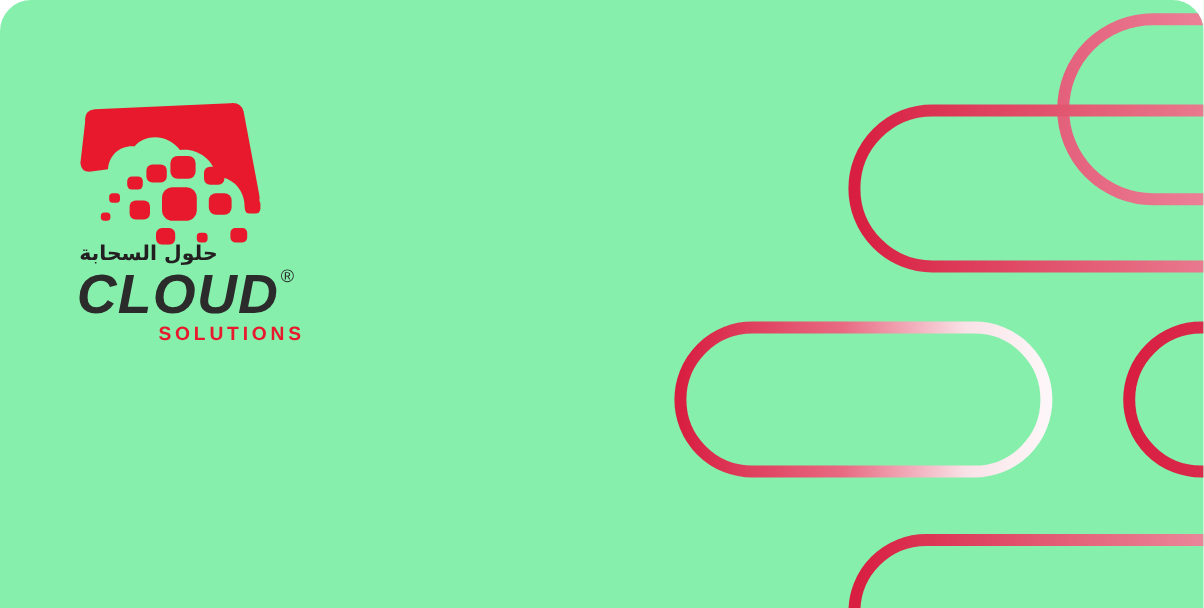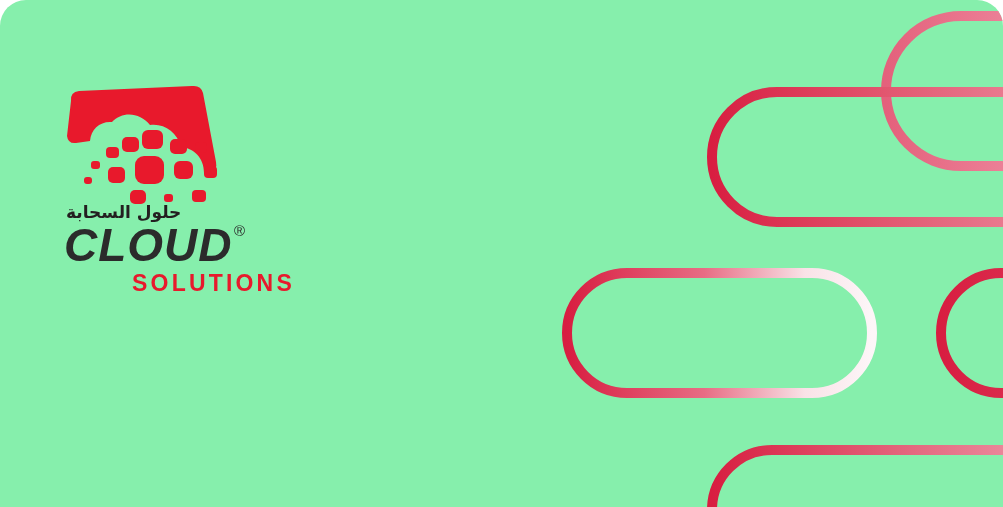--- a/index.html
+++ b/index.html
@@ -55,21 +55,21 @@
     left:170px;top:14px;
     font-size:15px;
     font-weight:normal;
     font-style:normal;
     color:#2b2b2b;
   }
 
   .solutions{
     position:absolute;
     left:68px;top:62px;
-    font-size:23px;
+    font-size:16px;
     font-weight:bold;
     color:#e8192c;
     letter-spacing:3.2px;
     white-space:nowrap;
   }
 
   
   .tagline{
     position:absolute;
     left:64px;top:340px;

